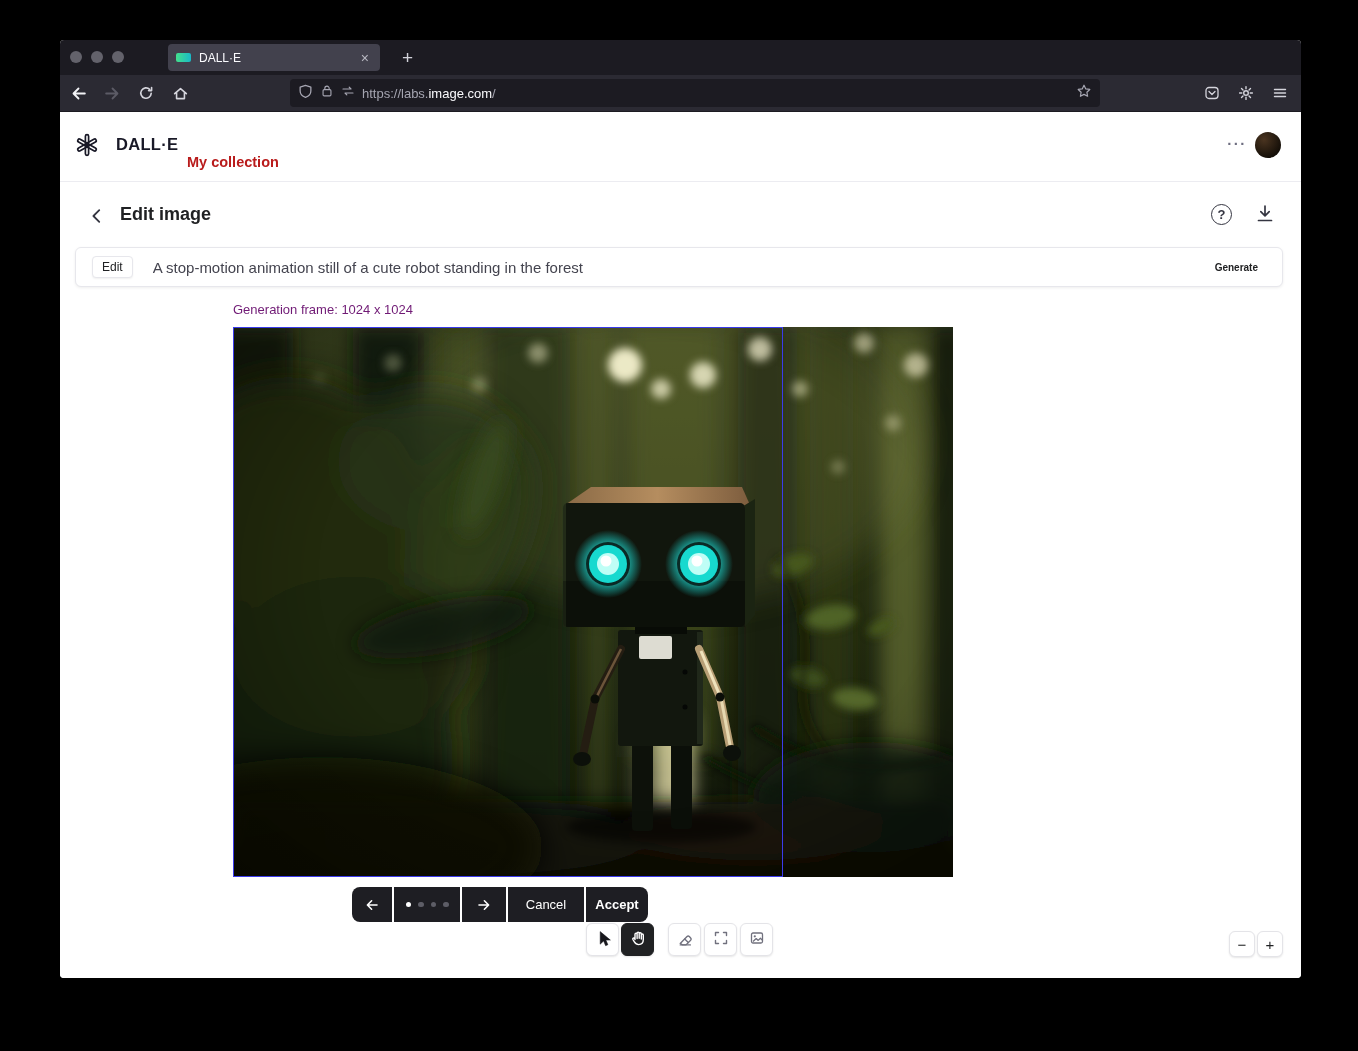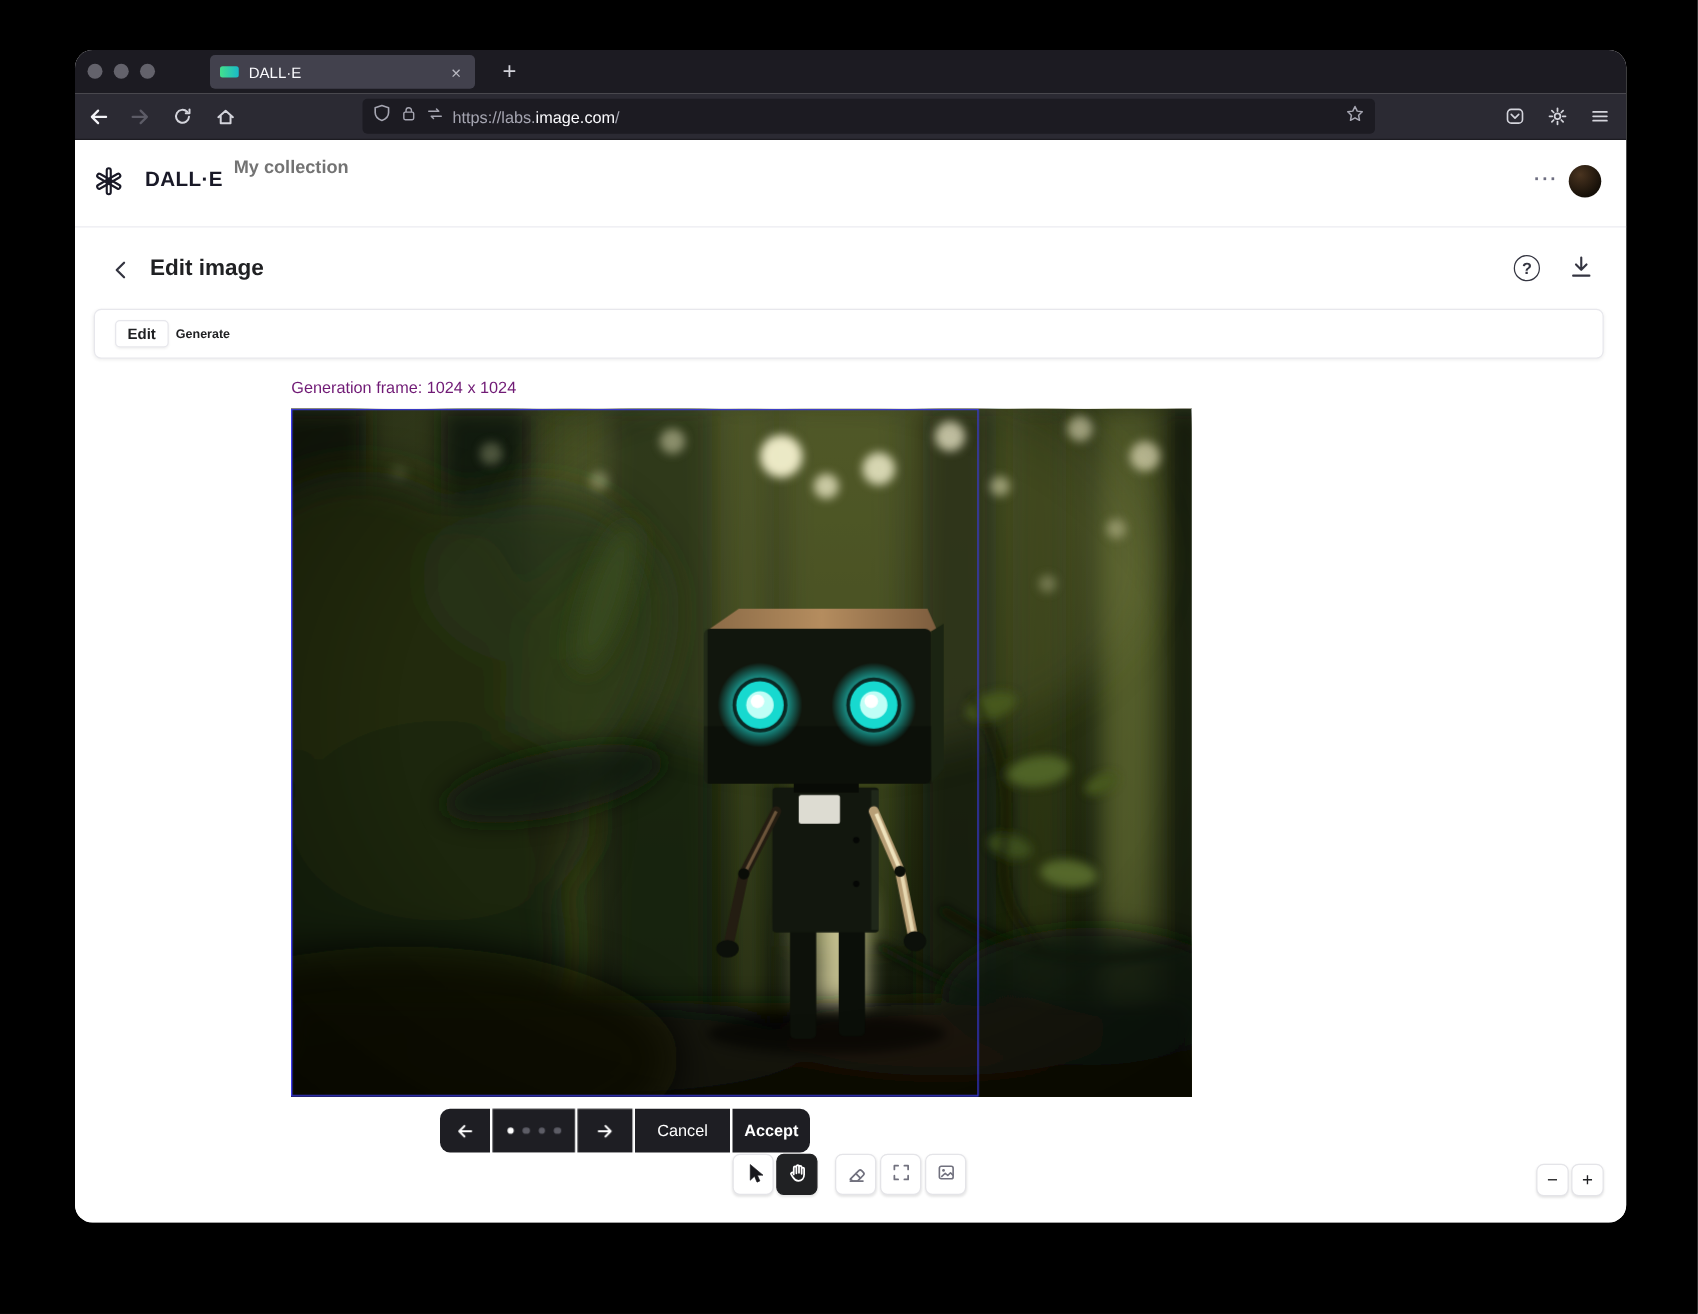--- a/index.html
+++ b/index.html
@@ -1,45 +1,45 @@
 <!DOCTYPE html>
 <html><head>
 <meta charset="utf-8">
 <style>
   html,body{margin:0;padding:0;background:#000;width:1358px;height:1051px;font-family:"Liberation Sans",sans-serif;}
   .stage{position:relative;width:1358px;height:1051px;overflow:hidden;background:#000;}
-  .window{position:absolute;left:60px;top:40px;width:1241px;height:938px;border-radius:14px;overflow:hidden;background:#fff;box-shadow:0 24px 70px rgba(0,0,0,.6);}
+  .window{position:absolute;left:60px;top:40px;width:1241px;height:938px;border-radius:4px;overflow:hidden;background:#fff;box-shadow:0 24px 70px rgba(0,0,0,.6);}
   
   .tabbar{position:absolute;left:0;top:0;right:0;height:35px;background:#1c1b22;}
   .traffic{position:absolute;left:10px;top:11px;display:flex;gap:9px;}
   .tl{width:12px;height:12px;border-radius:50%;background:#63626b;}
   .tab{position:absolute;left:108px;top:4px;width:212px;height:27px;background:#42414d;border-radius:4px;display:flex;align-items:center;padding:0 8px;box-sizing:border-box;}
   .favicon{width:15px;height:9px;border-radius:2px;background:linear-gradient(90deg,#43e08c,#19b9c8);margin-right:8px;flex:none;}
   .tab-title{font-size:12px;color:#fbfbfe;flex:1;white-space:nowrap;overflow:hidden;}
   .tab-close{color:#b9b9c2;font-size:14px;line-height:14px;padding:1px 3px;border-radius:3px;}
   .newtab{position:absolute;left:334px;top:4px;width:27px;height:27px;color:#d2d2da;font-size:19px;font-weight:300;display:flex;align-items:center;justify-content:center;background:none;border:none;}
   .navbar{position:absolute;left:0;top:35px;right:0;height:37px;background:#2b2a33;border-bottom:1px solid rgba(0,0,0,.35);box-sizing:border-box;}
   .nav-ic{position:absolute;top:4px;width:28px;height:28px;display:flex;align-items:center;justify-content:center;border-radius:4px;background:none;border:none;padding:0;}
   .urlbar{position:absolute;left:230px;top:4px;width:810px;height:28px;background:#1c1b22;border-radius:4px;display:flex;align-items:center;padding:0 8px;box-sizing:border-box;gap:7px;}
   .url-text{font-size:13px;color:#a5a5b1;white-space:nowrap;overflow:hidden;}
   .url-text .domain{color:#fbfbfe;}
   
   .content{position:absolute;left:0;top:72px;right:0;bottom:0;background:#fff;}
   .site-logo{position:absolute;left:15px;top:21px;width:24px;height:24px;}
   .brand{position:absolute;left:56px;top:23px;font-size:16.5px;font-weight:700;color:#191927;letter-spacing:.3px;}
-  .mycol{position:absolute;left:127px;top:14px;font-size:14.5px;font-weight:600;color:#737373;background:none;border:none;padding:0;}
+  .mycol{position:absolute;left:127px;top:42px;font-size:14.5px;font-weight:600;color:#b91c1c;background:none;border:none;padding:0;}
   .overflow{position:absolute;left:1160px;top:22px;width:34px;text-align:center;font-size:15px;font-weight:700;color:#6e6e80;letter-spacing:1.5px;background:none;border:none;}
   .avatar{position:absolute;left:1195px;top:20px;width:26px;height:26px;border-radius:50%;background:radial-gradient(circle at 35% 30%,#4a3420,#150f08 72%);border:none;padding:0;}
   .divider{position:absolute;left:0;top:69px;right:0;height:1px;background:#ececf1;}
   .back-btn{position:absolute;left:26px;top:93px;width:22px;height:22px;background:none;border:none;padding:0;display:flex;align-items:center;justify-content:center;}
   .page-title{position:absolute;left:60px;top:92px;font-size:18px;font-weight:700;color:#202123;}
   .help-btn{position:absolute;left:1151px;top:92px;width:21px;height:21px;border:1.6px solid #343541;border-radius:50%;display:flex;align-items:center;justify-content:center;font-size:13px;font-weight:700;color:#343541;background:#fff;box-sizing:border-box;}
   .download-btn{position:absolute;left:1194px;top:91px;width:22px;height:22px;background:none;border:none;padding:0;}
   .prompt-bar{position:absolute;left:15px;top:135px;width:1208px;height:40px;background:#fff;border:1px solid #e7e7ec;border-radius:6px;box-shadow:0 1px 3px rgba(0,0,0,.07);display:flex;align-items:center;box-sizing:border-box;}
-  .edit-badge{margin-left:16px;padding:3px 9px;border:1px solid #e7e7ec;border-radius:4px;font-size:12px;font-weight:700;color:#202123;background:#fff;box-shadow:0 1px 2px rgba(0,0,0,.06);}
+  .edit-badge{margin-left:16px;padding:3px 9px;border:1px solid #e7e7ec;border-radius:4px;font-size:12px;font-weight:400;color:#202123;background:#fff;box-shadow:0 1px 2px rgba(0,0,0,.06);}
   .prompt-text{margin-left:20px;font-size:15px;color:#44444f;flex:1;white-space:nowrap;overflow:hidden;}
   .generate-btn{margin-right:18px;font-size:10px;font-weight:700;color:#202123;background:none;border:none;}
   .frame-label{position:absolute;left:173px;top:190px;font-size:13px;color:#701a75;}
   .canvas{position:absolute;left:173px;top:215px;width:720px;height:550px;cursor:grab;}
   .canvas svg{display:block;}
   .gen-frame{position:absolute;left:173px;top:215px;width:550px;height:550px;border:1.5px solid #3b3beb;box-sizing:border-box;pointer-events:none;}
   
   .pager{position:absolute;left:292px;top:775px;width:309px;height:35px;display:flex;gap:2px;}
   .seg{background:#1e1e23;display:flex;align-items:center;justify-content:center;height:100%;color:#fff;border:none;padding:0;box-sizing:border-box;}
   .seg:first-child{border-radius:8px 0 0 8px;}
@@ -175,20 +175,21 @@
         </span>
       <button class="download-btn">
         <svg width="22" height="22" viewBox="0 0 22 22">
             <path d="M11 3v9.4M6.8 8.6 11 12.8l4.2-4.2" stroke="#343541" stroke-width="1.7" fill="none" stroke-linecap="round" stroke-linejoin="round"></path>
             <path d="M4.5 17.5h13" stroke="#343541" stroke-width="1.7" stroke-linecap="round"></path>
           </svg>
       </button>
 
       <div class="prompt-bar">
         <span class="edit-badge">Edit</span>
+        <span class="prompt-text">A stop-motion animation still of a cute robot standing in the forest</span>
         <button class="generate-btn">Generate</button>
       </div>
 
       <div class="frame-label">Generation frame: 1024 x 1024</div>
 
       <div class="canvas">
         <svg width="720" height="550" viewBox="0 0 720 550" preserveAspectRatio="none">
           <defs>
             <linearGradient id="bgv" x1="0" y1="0" x2="0" y2="1">
               <stop offset="0" stop-color="#3a431f"></stop>

